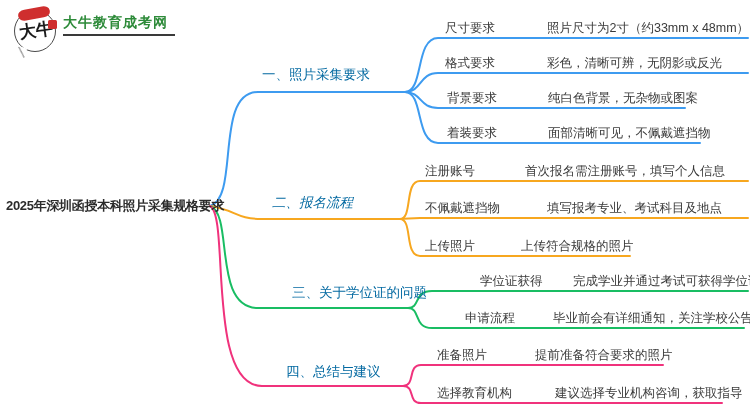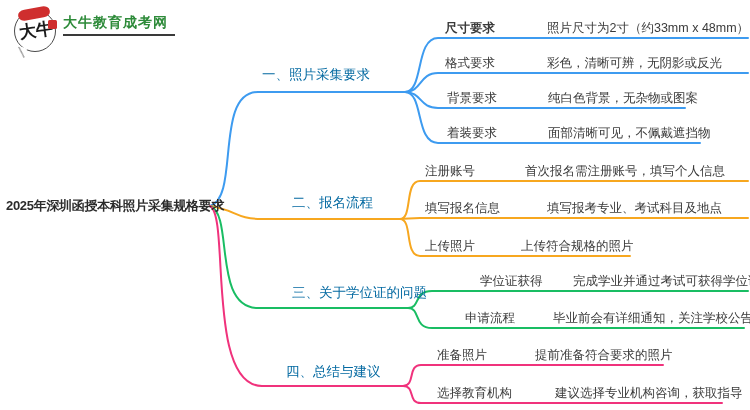--- a/index.html
+++ b/index.html
@@ -64,36 +64,36 @@
   </div>
   <div class="logo-text">
     <div class="logo-title">大牛教育成考网</div>
     <div class="logo-divider"></div>
   </div>
 </div>
 
 <div class="abs root-title" style="left:6px;top:197px;">2025年深圳函授本科照片采集规格要求</div>
 
 <div class="abs topic" style="left:262px;top:66px;">一、照片采集要求</div>
-<div class="abs topic" style="left:292px;top:194px;">二、报名流程</div>
+<div class="abs topic" style="left:272px;top:194px;font-style:italic;">二、报名流程</div>
 <div class="abs topic" style="left:292px;top:284px;">三、关于学位证的问题</div>
 <div class="abs topic" style="left:286px;top:363px;">四、总结与建议</div>
 
-<div class="abs child-label" style="left:445px;top:20px;font-weight:bold;">尺寸要求</div>
+<div class="abs child-label" style="left:445px;top:20px;">尺寸要求</div>
 <div class="abs child-value" style="left:547px;top:20px;">照片尺寸为2寸（约33mm x 48mm）</div>
 <div class="abs child-label" style="left:445px;top:55px;font-family:Liberation Serif, serif;">格式要求</div>
 <div class="abs child-value" style="left:547px;top:55px;text-align:center;">彩色，清晰可辨，无阴影或反光</div>
 <div class="abs child-label" style="left:447px;top:90px;">背景要求</div>
 <div class="abs child-value" style="left:548px;top:90px;">纯白色背景，无杂物或图案</div>
 <div class="abs child-label" style="left:447px;top:125px;">着装要求</div>
 <div class="abs child-value" style="left:548px;top:125px;">面部清晰可见，不佩戴遮挡物</div>
 
 <div class="abs child-label" style="left:425px;top:163px;">注册账号</div>
 <div class="abs child-value" style="left:525px;top:163px;">首次报名需注册账号，填写个人信息</div>
-<div class="abs child-label" style="left:425px;top:200px;">填写报名信息</div>
+<div class="abs child-label" style="left:425px;top:200px;">不佩戴遮挡物</div>
 <div class="abs child-value" style="left:547px;top:200px;">填写报考专业、考试科目及地点</div>
 <div class="abs child-label" style="left:425px;top:238px;">上传照片</div>
 <div class="abs child-value" style="left:521px;top:238px;">上传符合规格的照片</div>
 
 <div class="abs child-label" style="left:480px;top:273px;">学位证获得</div>
 <div class="abs child-value" style="left:573px;top:273px;">完成学业并通过考试可获得学位证</div>
 <div class="abs child-label" style="left:465px;top:310px;">申请流程</div>
 <div class="abs child-value" style="left:553px;top:310px;">毕业前会有详细通知，关注学校公告</div>
 
 <div class="abs child-label" style="left:437px;top:347px;">准备照片</div>

